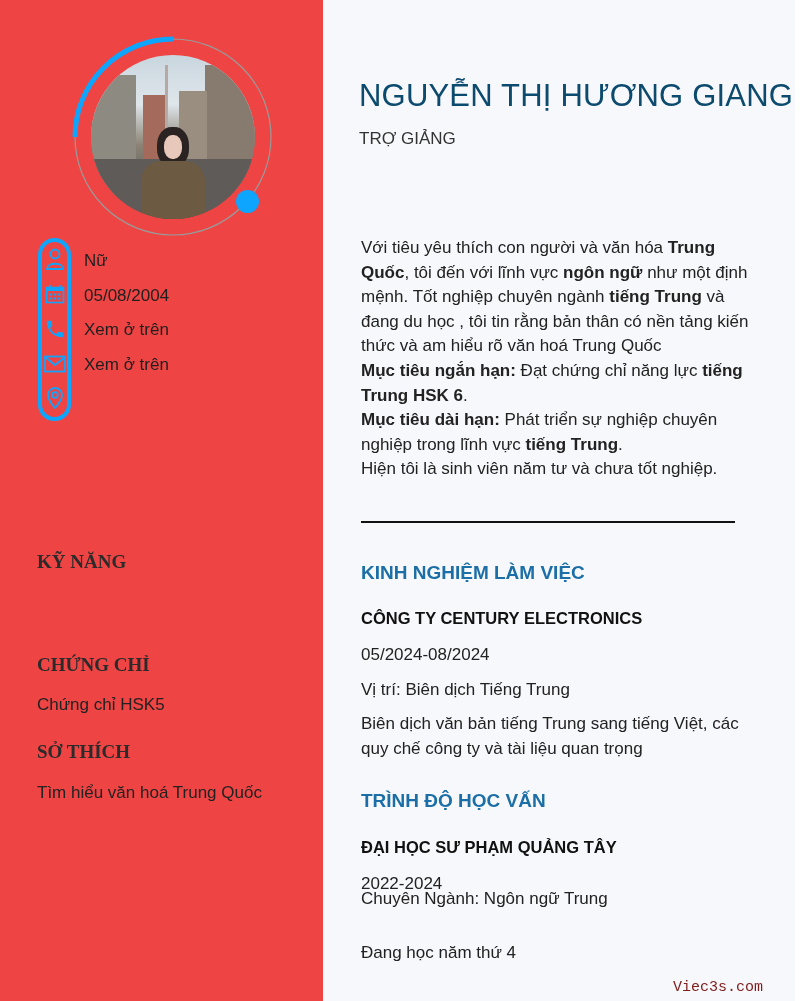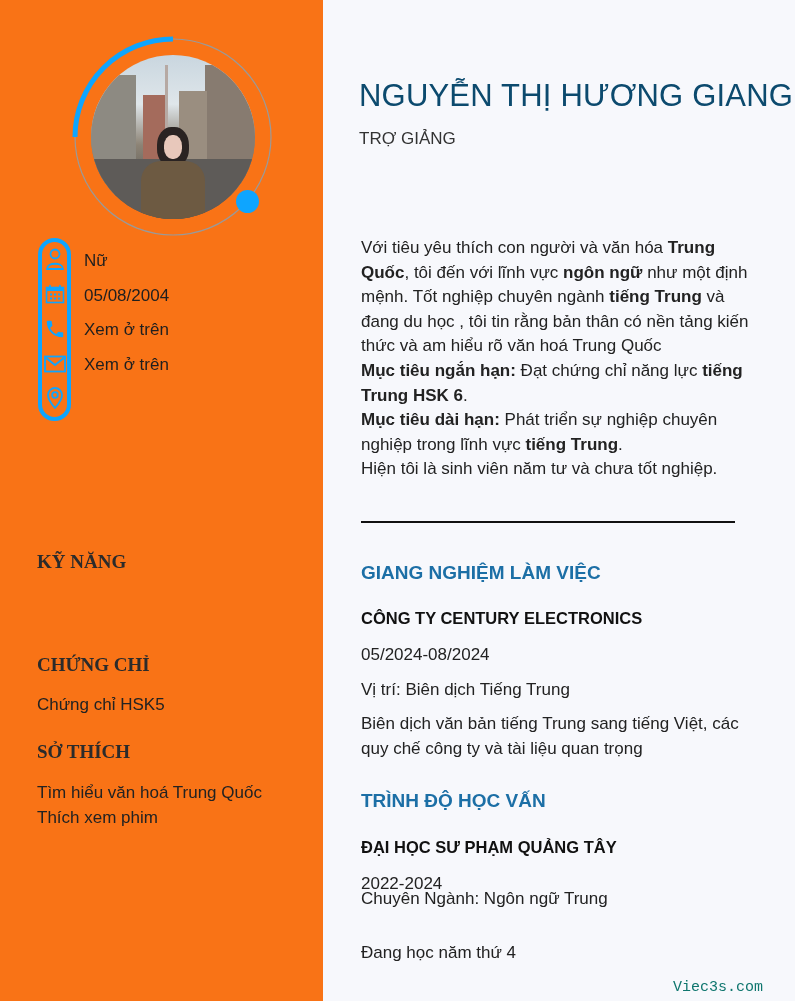--- a/index.html
+++ b/index.html
@@ -1,18 +1,18 @@
 <!DOCTYPE html>
 <html><head>
 <meta charset="utf-8">
 <style>
   * { box-sizing: border-box; margin: 0; padding: 0; }
   html, body { width: 800px; height: 1001px; overflow: hidden; background: #ffffff; }
   body { font-family: "Liberation Sans", "DejaVu Sans", sans-serif; color: #1f1f1f; position: relative; }
-  .left { position: absolute; left: 0; top: 0; width: 323px; height: 1001px; background: #f97316; }
+  .left { position: absolute; left: 0; top: 0; width: 323px; height: 1001px; background: #ef4444; }
   .right { position: absolute; left: 323px; top: 0; width: 472px; height: 1001px; background: #f7f8fc; }
 
   
   .avatar-wrap { position: absolute; left: 72px; top: 36px; width: 202px; height: 202px; }
   .avatar-wrap svg.ring { position: absolute; left: 0; top: 0; }
   .photo { position: absolute; left: 19px; top: 19px; width: 164px; height: 164px; border-radius: 50%; overflow: hidden;
     background: linear-gradient(180deg, #c9d6df 0%, #dfe6ea 30%, #8c8375 55%, #6e6a62 70%, #595651 100%); }
   .photo .bld-l { position: absolute; left: 0; top: 20px; width: 45px; height: 120px; background: #8d8a82; }
   .photo .bld-r { position: absolute; right: 0; top: 10px; width: 50px; height: 130px; background: #877b70; }
   .photo .bld-m { position: absolute; left: 52px; top: 40px; width: 24px; height: 80px; background: #a46b5c; }
@@ -34,21 +34,21 @@
 
   
   .name { position: absolute; left: 359px; top: 78px; font-size: 31px; font-weight: normal; color: #0c4a6e; letter-spacing: 0.2px; }
   .role { position: absolute; left: 359px; top: 129px; font-size: 17px; color: #333; }
   .summary { position: absolute; left: 361px; top: 236px; width: 390px; font-size: 17px; line-height: 24.6px; color: #222; }
   .summary b { font-weight: bold; }
   .divider { position: absolute; left: 361px; top: 521px; width: 374px; height: 2px; background: #111; }
   .sec-title-r { position: absolute; left: 361px; font-size: 19px; font-weight: bold; color: #1c6fa6; }
   .r-bold { position: absolute; left: 361px; font-size: 16.5px; font-weight: bold; color: #111; }
   .r-text { position: absolute; left: 361px; width: 400px; font-size: 17px; line-height: 24.5px; color: #222; }
-  .watermark { position: absolute; left: 673px; top: 979px; font-family: "Liberation Mono", "DejaVu Sans Mono", monospace; font-size: 15px; color: #0f766e; }
+  .watermark { position: absolute; left: 673px; top: 979px; font-family: "Liberation Mono", "DejaVu Sans Mono", monospace; font-size: 15px; color: #7f1d1d; }
 </style>
 </head>
 <body>
 
 <div class="left">
   <div class="avatar-wrap">
     <svg class="ring" width="202" height="202" viewBox="0 0 202 202">
       <circle cx="101" cy="101" r="98" fill="none" stroke="#9a9a9a" stroke-width="1.2"></circle>
       <path d="M 3 101 A 98 98 0 0 1 101 3" fill="none" stroke="#0ea5ff" stroke-width="5"></path>
     </svg>
@@ -117,39 +117,38 @@
   </span>
 
   <div class="sec-title-l" style="top:551px">KỸ NĂNG</div>
 
   <div class="sec-title-l" style="top:654px">CHỨNG CHỈ</div>
   <div class="l-text" style="top:693px">Chứng chỉ HSK5</div>
 
   <div class="sec-title-l" style="top:741px">SỞ THÍCH</div>
   <div class="l-text" style="top:781px">
     <div>Tìm hiểu văn hoá Trung Quốc</div>
-    <div>Thích xem phim</div>
   </div>
 </div>
 
 <div class="right"></div>
 
 <div class="name">NGUYỄN THỊ HƯƠNG GIANG</div>
 <div class="role">TRỢ GIẢNG</div>
 
 <div class="summary">
   <span>Với tiêu yêu thích con người và văn hóa </span><b>Trung Quốc</b><span>, tôi đến với lĩnh vực </span><b>ngôn ngữ</b><span> như một định mệnh. Tốt nghiệp chuyên ngành </span><b>tiếng Trung</b><span> và đang du học , tôi tin rằng bản thân có nền tảng kiến thức và am hiểu rõ văn hoá Trung Quốc</span><br>
   <b>Mục tiêu ngắn hạn:</b><span> Đạt chứng chỉ năng lực </span><b>tiếng Trung HSK 6</b><span>.</span><br>
   <b>Mục tiêu dài hạn:</b><span> Phát triển sự nghiệp chuyên nghiệp trong lĩnh vực </span><b>tiếng Trung</b><span>.</span><br>
   <span>Hiện tôi là sinh viên năm tư và chưa tốt nghiệp.</span>
 </div>
 
 <div class="divider"></div>
 
-<div class="sec-title-r" style="top:562px">GIANG NGHIỆM LÀM VIỆC</div>
+<div class="sec-title-r" style="top:562px">KINH NGHIỆM LÀM VIỆC</div>
 <div class="r-bold" style="top:609px">CÔNG TY CENTURY ELECTRONICS</div>
 <div class="r-text" style="top:643px">05/2024-08/2024</div>
 <div class="r-text" style="top:678px">Vị trí: Biên dịch Tiếng Trung</div>
 <div class="r-text" style="top:712px; width:390px">Biên dịch văn bản tiếng Trung sang tiếng Việt, các quy chế công ty và tài liệu quan trọng</div>
 
 <div class="sec-title-r" style="top:790px">TRÌNH ĐỘ HỌC VẤN</div>
 <div class="r-bold" style="top:838px">ĐẠI HỌC SƯ PHẠM QUẢNG TÂY</div>
 <div class="r-text" style="top:872px">2022-2024</div>
 <div class="r-text" style="top:887px">Chuyên Ngành: Ngôn ngữ Trung</div>
 <div class="r-text" style="top:941px">Đang học năm thứ 4</div>

